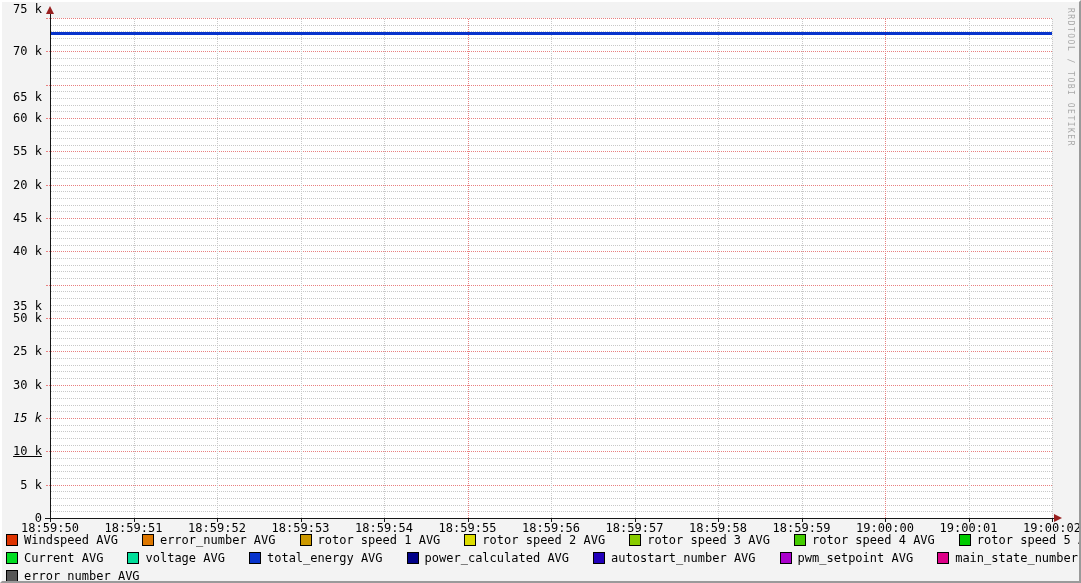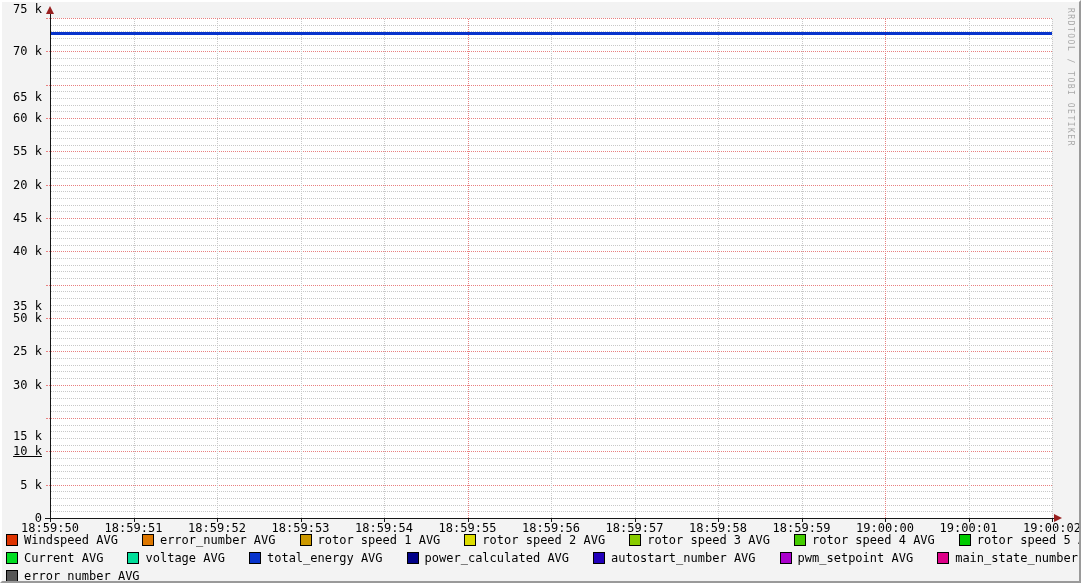--- a/index.html
+++ b/index.html
@@ -160,21 +160,21 @@
       <div class="x-label" style="left: 765.5px;">18:59:59</div>
       <div class="tick" style="left: 883px; top: 516px; width: 1px; height: 4px;"></div>
       <div class="x-label" style="left: 849px;">19:00:00</div>
       <div class="tick" style="left: 966.5px; top: 516px; width: 1px; height: 4px;"></div>
       <div class="x-label" style="left: 932.5px;">19:00:01</div>
       <div class="tick" style="left: 1050px; top: 516px; width: 1px; height: 4px;"></div>
       <div class="x-label" style="left: 1016px;">19:00:02</div>
       <div class="y-label" style="top: 509px;">0</div>
       <div class="y-label" style="top: 475.667px;">5 k</div>
       <div class="y-label" style="top: 442.333px; text-decoration: underline;">10 k</div>
-      <div class="y-label" style="top: 427px;">15 k</div>
+      <div class="y-label" style="top: 409px; font-style: italic;">15 k</div>
       <div class="y-label" style="top: 375.667px;">30 k</div>
       <div class="y-label" style="top: 342.333px;">25 k</div>
       <div class="y-label" style="top: 309px;">50 k</div>
       <div class="y-label" style="top: 275.667px; margin-top: 21px;">35 k</div>
       <div class="y-label" style="top: 242.333px;">40 k</div>
       <div class="y-label" style="top: 209px;">45 k</div>
       <div class="y-label" style="top: 175.667px;">20 k</div>
       <div class="y-label" style="top: 142.333px;">55 k</div>
       <div class="y-label" style="top: 109px;">60 k</div>
       <div class="y-label" style="top: 75.6667px; margin-top: 12px;">65 k</div>

